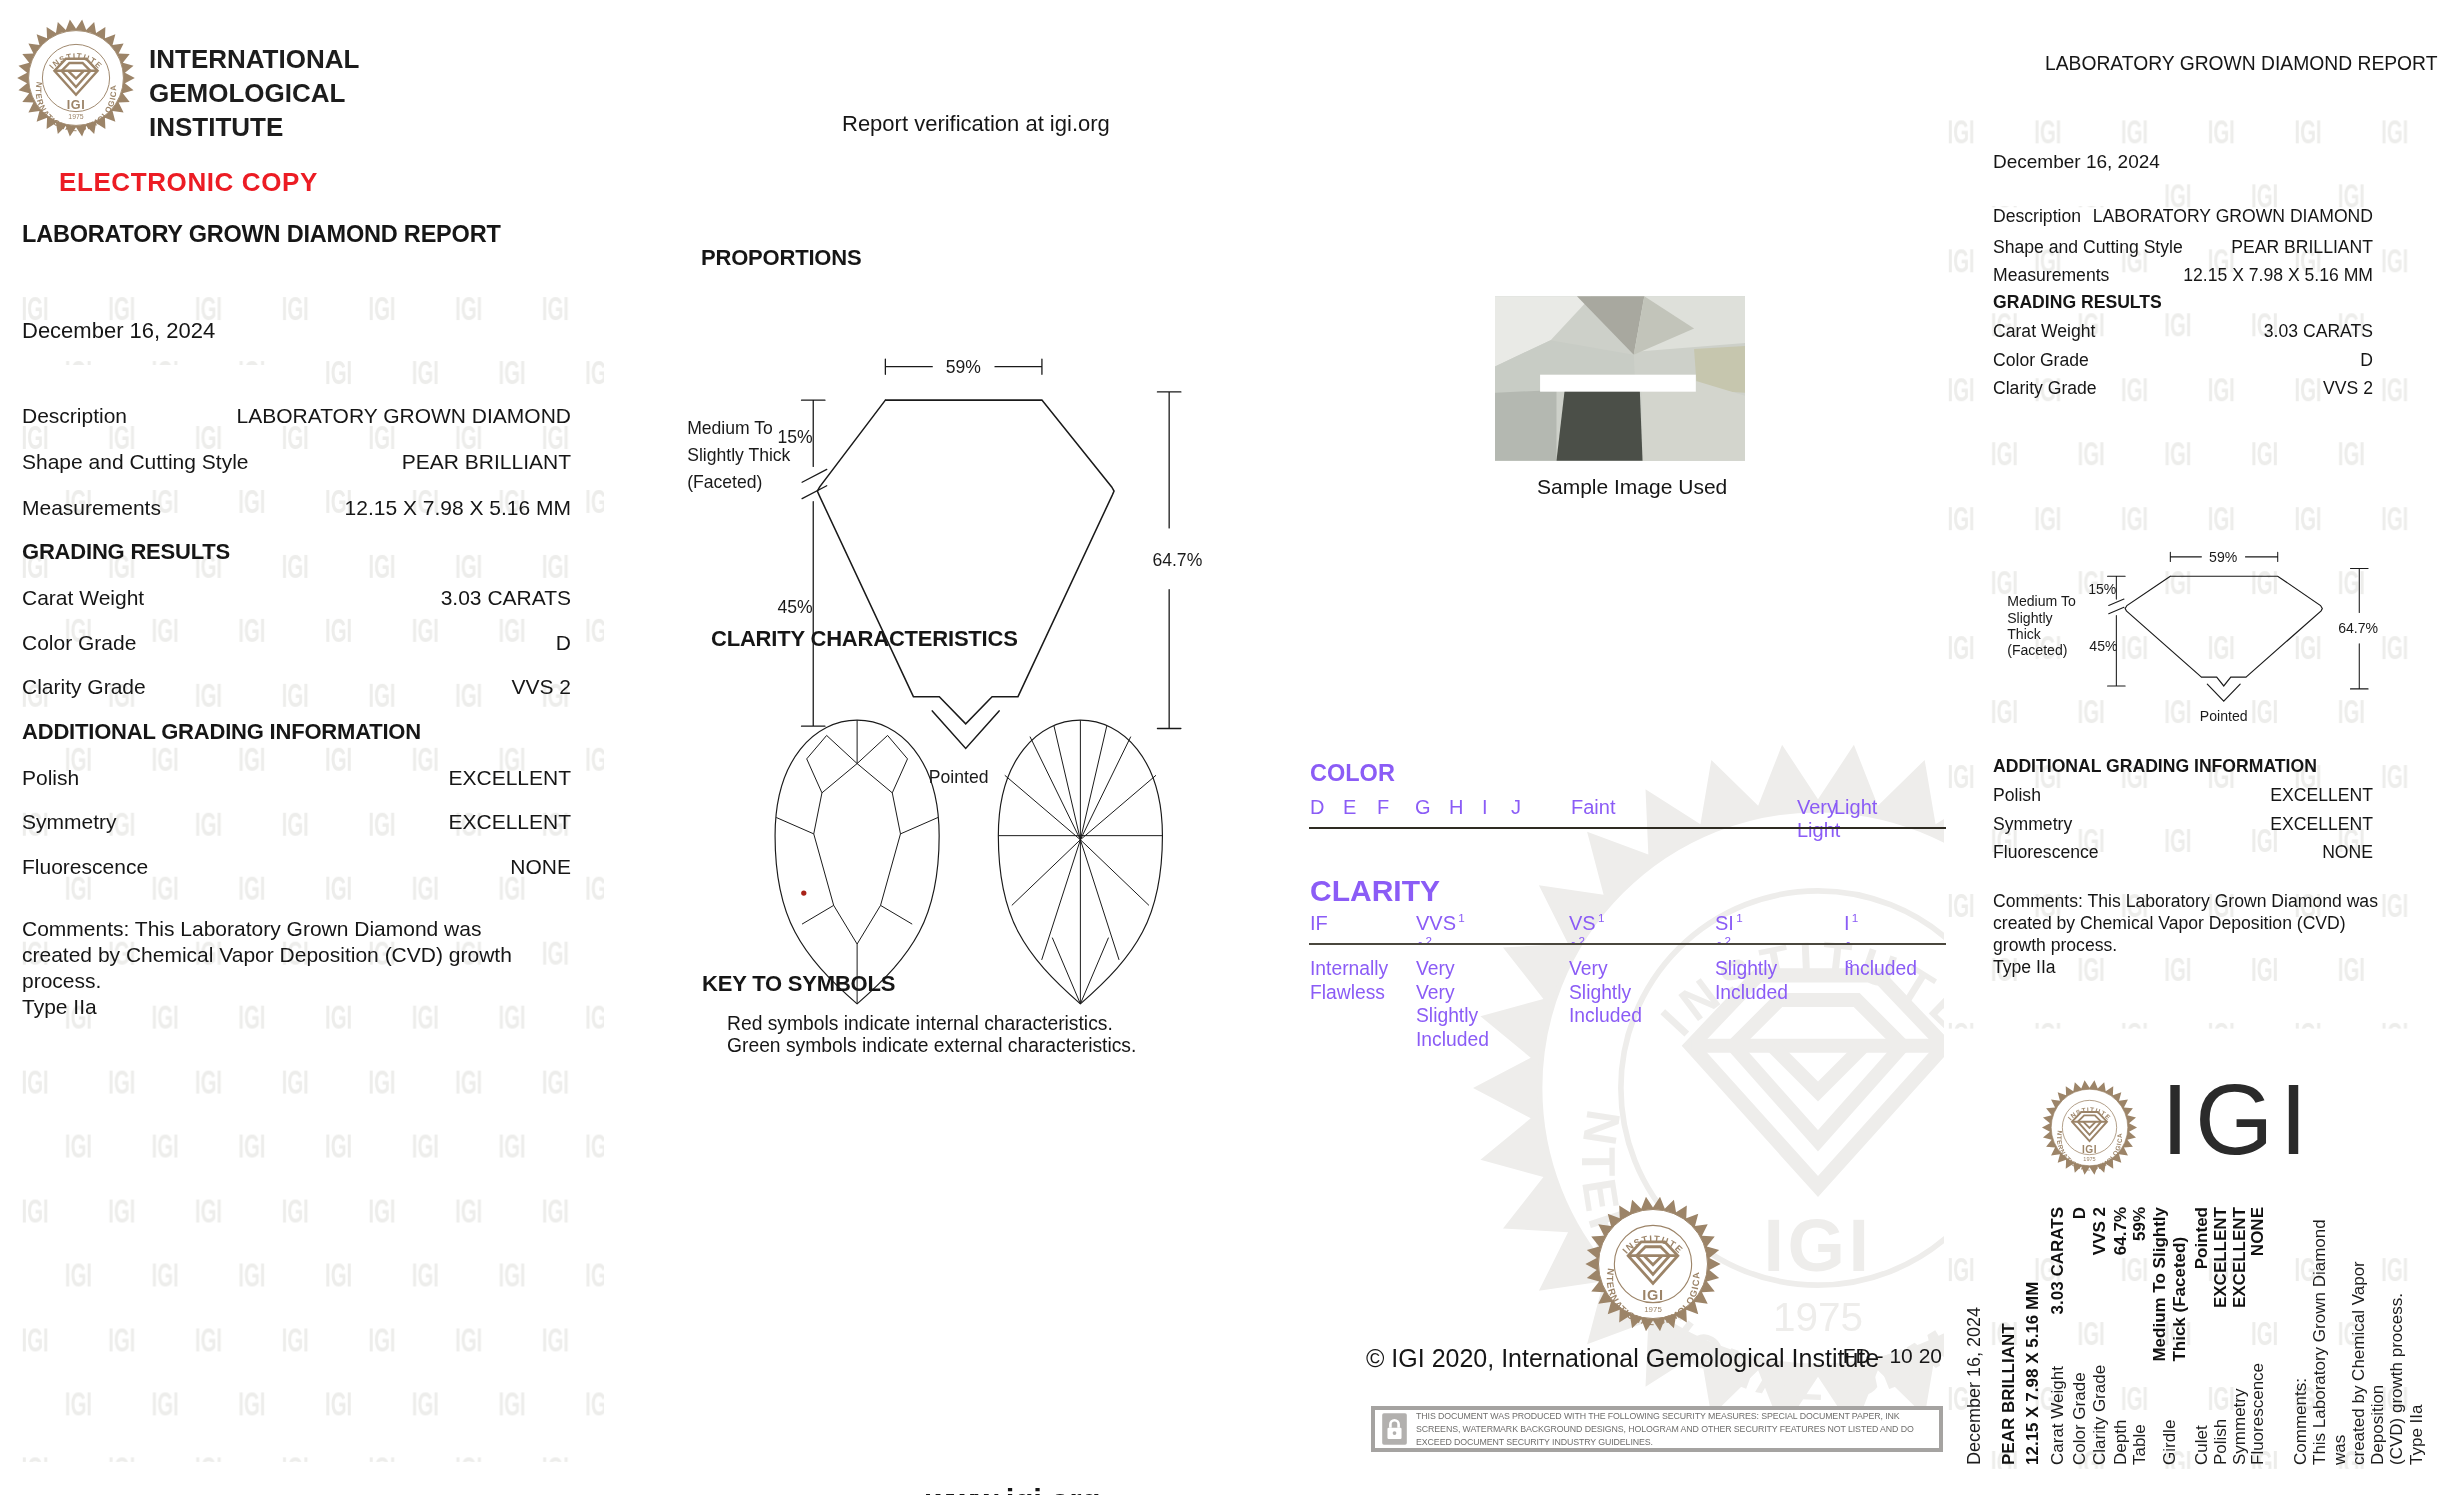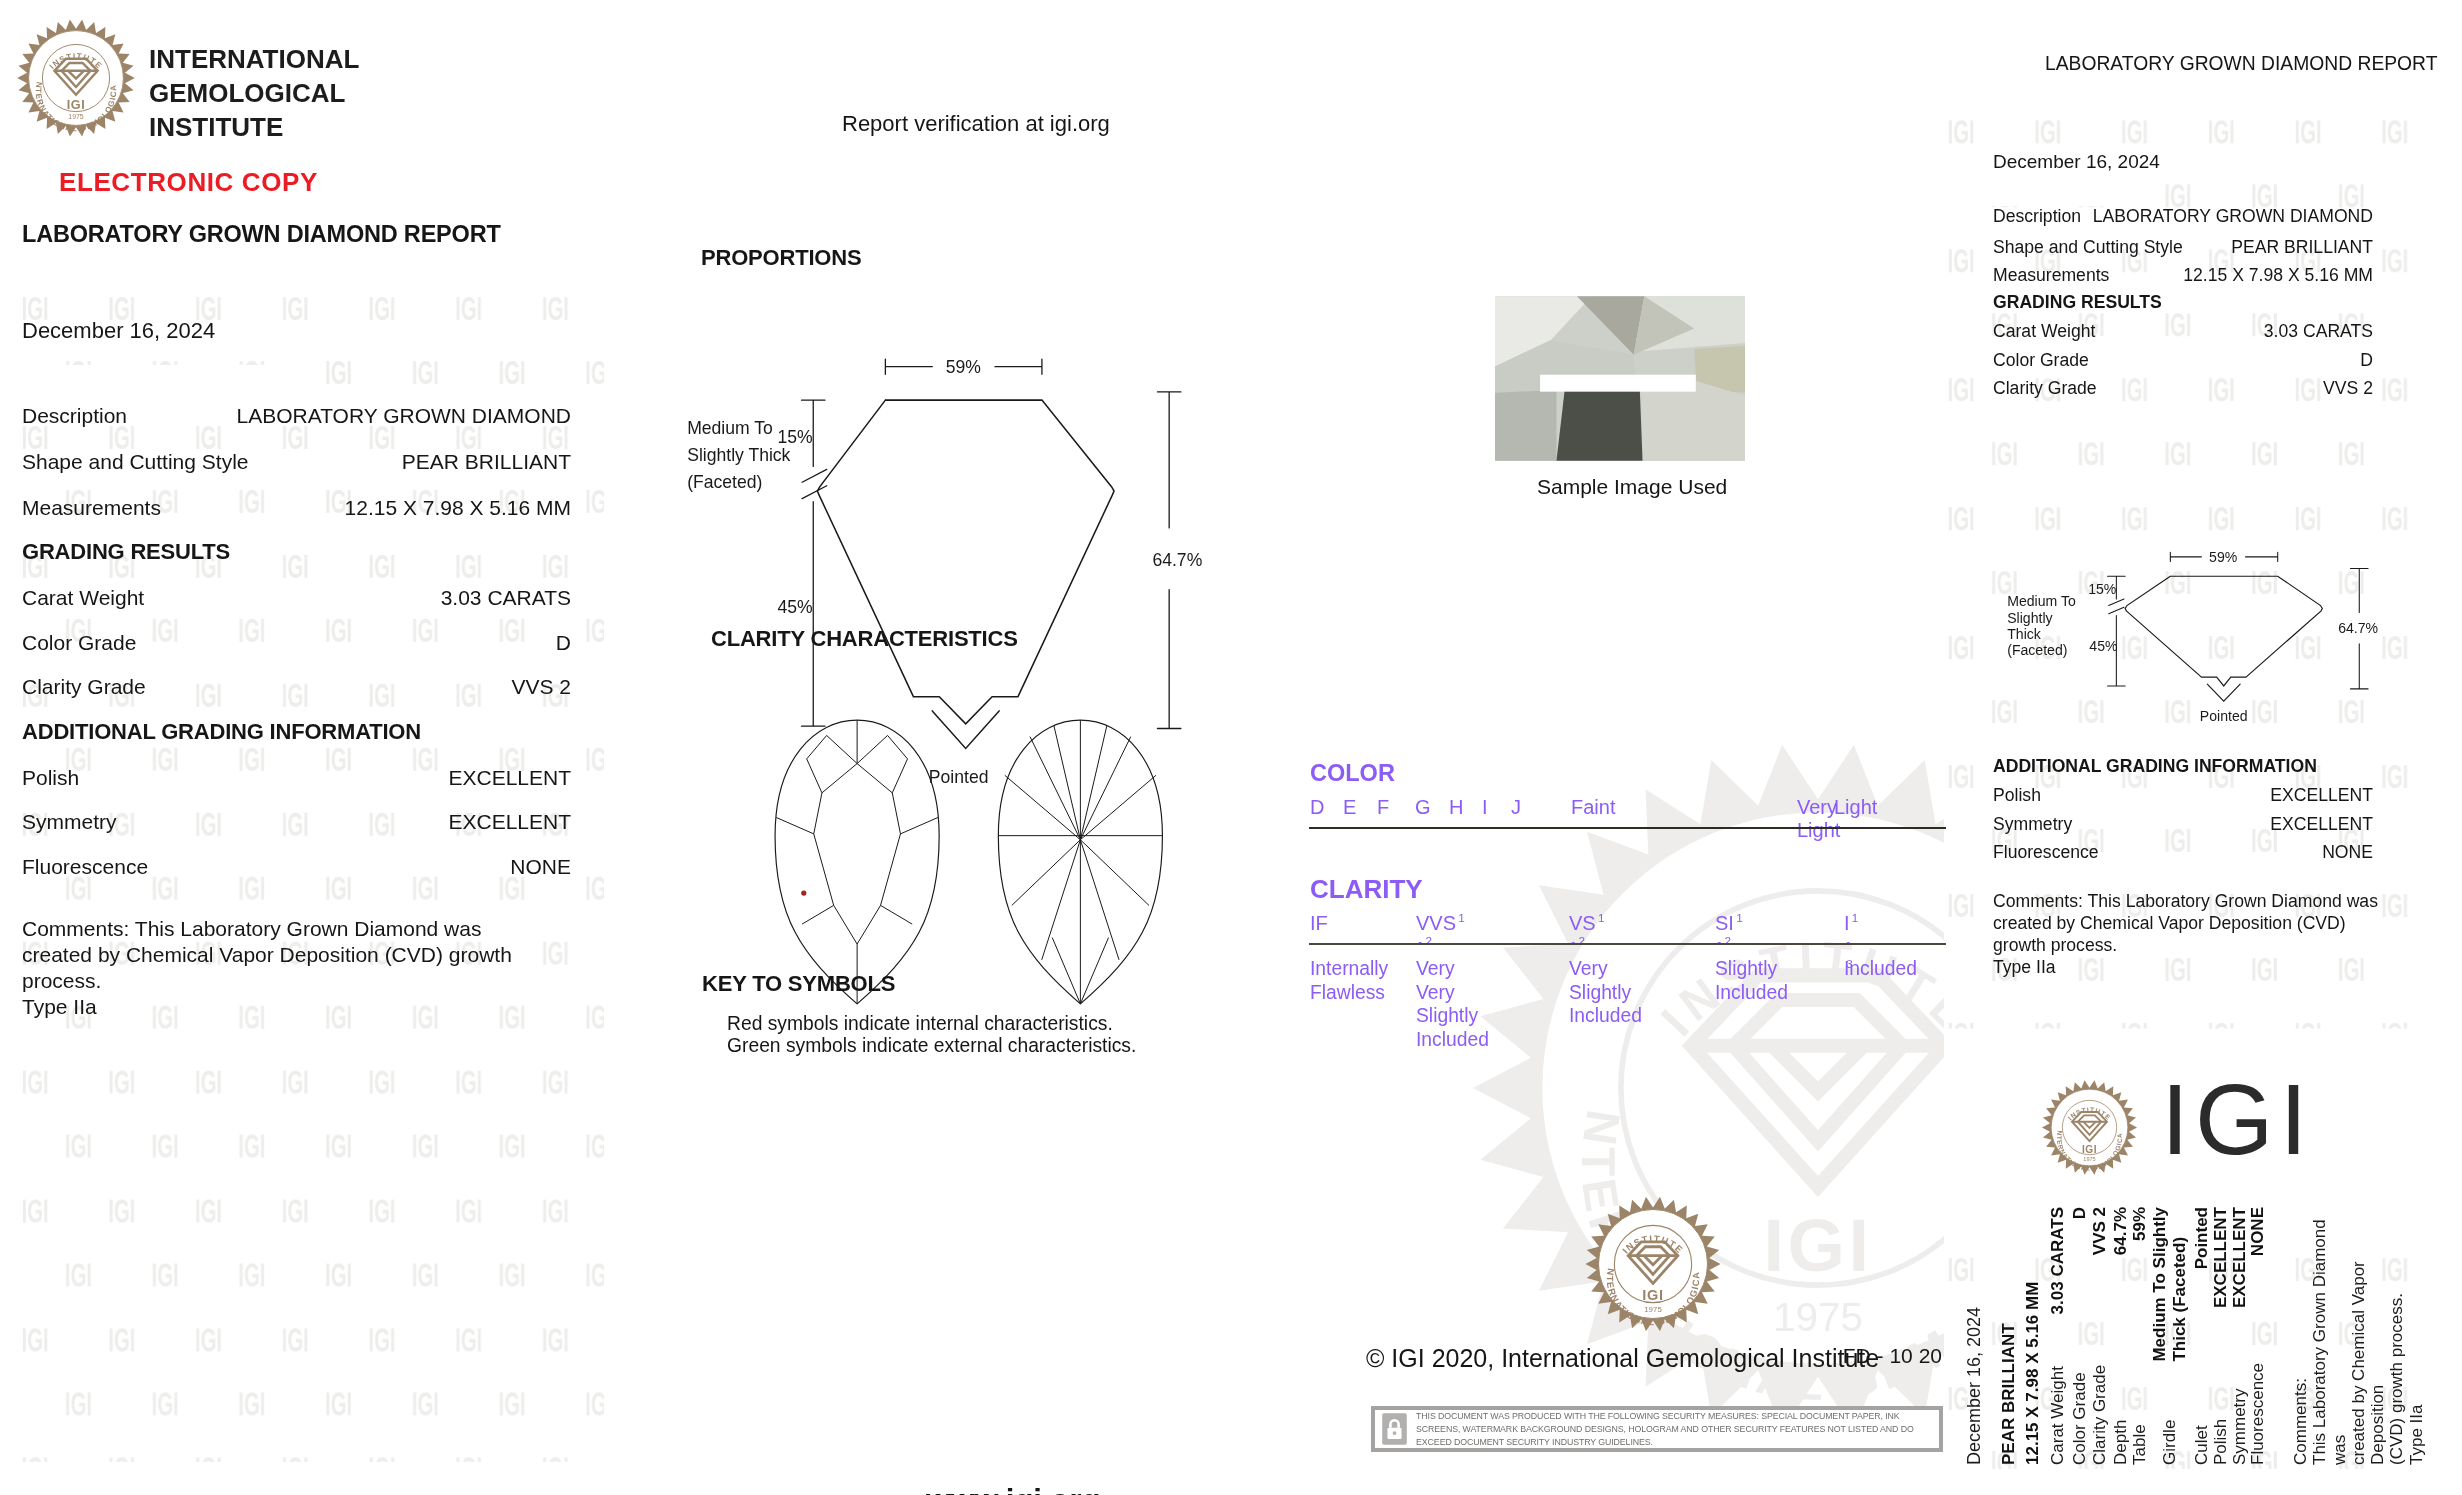--- a/index.html
+++ b/index.html
@@ -231,21 +231,21 @@
   <span class="abs" style="left:1415px">G</span>
   <span class="abs" style="left:1449px">H</span>
   <span class="abs" style="left:1482px">I</span>
   <span class="abs" style="left:1511px">J</span>
   <span class="abs" style="left:1571px">Faint</span>
   <span class="abs" style="left:1797px">Very Light</span>
   <span class="abs" style="left:1834px">Light</span>
 </div>
 <div class="abs" style="left:1309px;top:827px;width:637px;height:2.3px;background:#2e2b22"></div>
 
-<div class="abs scaletxt b" style="left:1310px;top:874px;font-size:26px">CLARITY</div>
+<div class="abs scaletxt b" style="left:1310px;top:874px;font-size:30px">CLARITY</div>
 <div class="abs scaletxt" style="top:912px;left:0;font-size:20px">
   <span class="abs" style="left:1310px">IF</span>
   <span class="abs" style="left:1416px"><span>VVS</span><span style="font-size:11.7px;position:relative;top:-8.2px;left:2.3px">1 - 2</span></span>
   <span class="abs" style="left:1569px"><span>VS</span><span style="font-size:11.7px;position:relative;top:-8.2px;left:2.3px">1 - 2</span></span>
   <span class="abs" style="left:1715px"><span>SI</span><span style="font-size:11.7px;position:relative;top:-8.2px;left:2.3px">1 - 2</span></span>
   <span class="abs" style="left:1844px"><span>I</span><span style="font-size:11.7px;position:relative;top:-8.2px;left:2.3px">1 - 3</span></span>
 </div>
 <div class="abs" style="left:1309px;top:943px;width:637px;height:1.8px;background:#4a473d"></div>
 <div class="abs scaletxt" style="top:957px;left:0;font-size:19.3px;line-height:23.5px">
   <div class="abs pre" style="left:1310px">Internally

